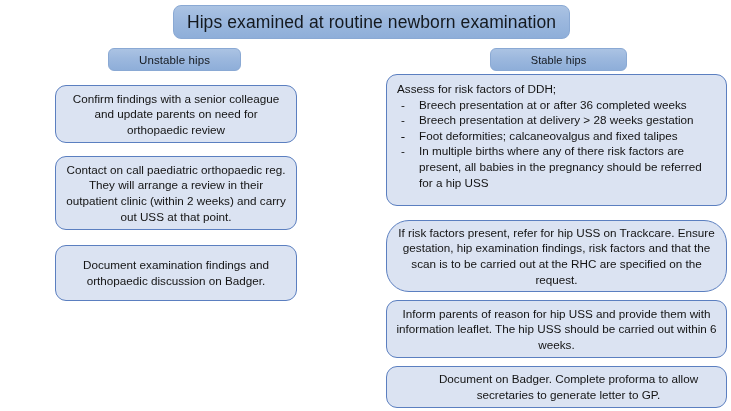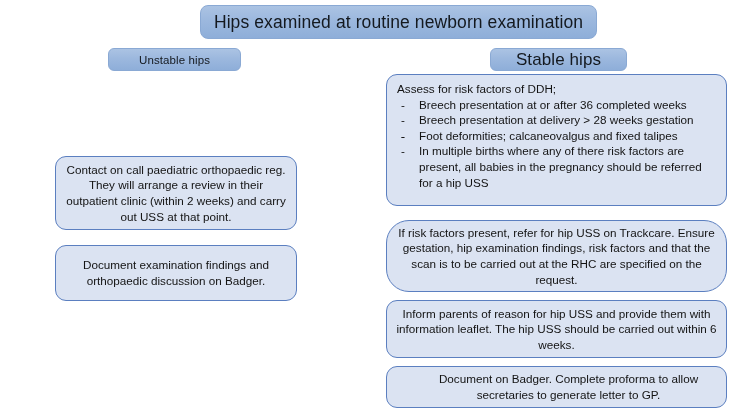--- a/index.html
+++ b/index.html
@@ -39,37 +39,36 @@
     letter-spacing: 0.1px;
   }
 
   #title-banner {
     left: 173px;
     top: 5px;
     width: 397px;
     height: 34px;
     font-size: 17.5px;
     border-radius: 8px;
-    margin-left: 27px;
   }
 
   #unstable-banner {
     left: 108px;
     top: 48px;
     width: 133px;
     height: 23px;
     font-size: 11.5px;
   }
 
   #stable-banner {
     left: 490px;
     top: 48px;
     width: 137px;
     height: 23px;
-    font-size: 17px;
+    font-size: 11px;
   }
 
   
   .pbox {
     position: absolute;
     box-sizing: border-box;
     background: #dbe3f2;
     border: 1.2px solid #5b7fc0;
     border-radius: 11px;
     display: flex;
@@ -135,20 +134,23 @@
 <body>
 
 <div class="canvas">
 
   <div class="banner" id="title-banner">Hips examined at routine newborn examination</div>
 
   <div class="banner" id="unstable-banner">Unstable hips</div>
 
   <div class="banner" id="stable-banner">Stable hips</div>
 
+  <div class="pbox center" id="box-confirm">
+    <div class="inner">Confirm findings with a senior colleague and update parents on need for orthopaedic review</div>
+  </div>
 
   <div class="pbox center" id="box-contact">
     <div class="inner">Contact on call paediatric orthopaedic reg. They will arrange a review in their outpatient clinic (within 2 weeks) and carry out USS at that point.</div>
   </div>
 
   <div class="pbox center" id="box-document">
     <div class="inner">Document examination findings and orthopaedic discussion on Badger.</div>
   </div>
 
   <div class="pbox" id="box-riskfactors">

